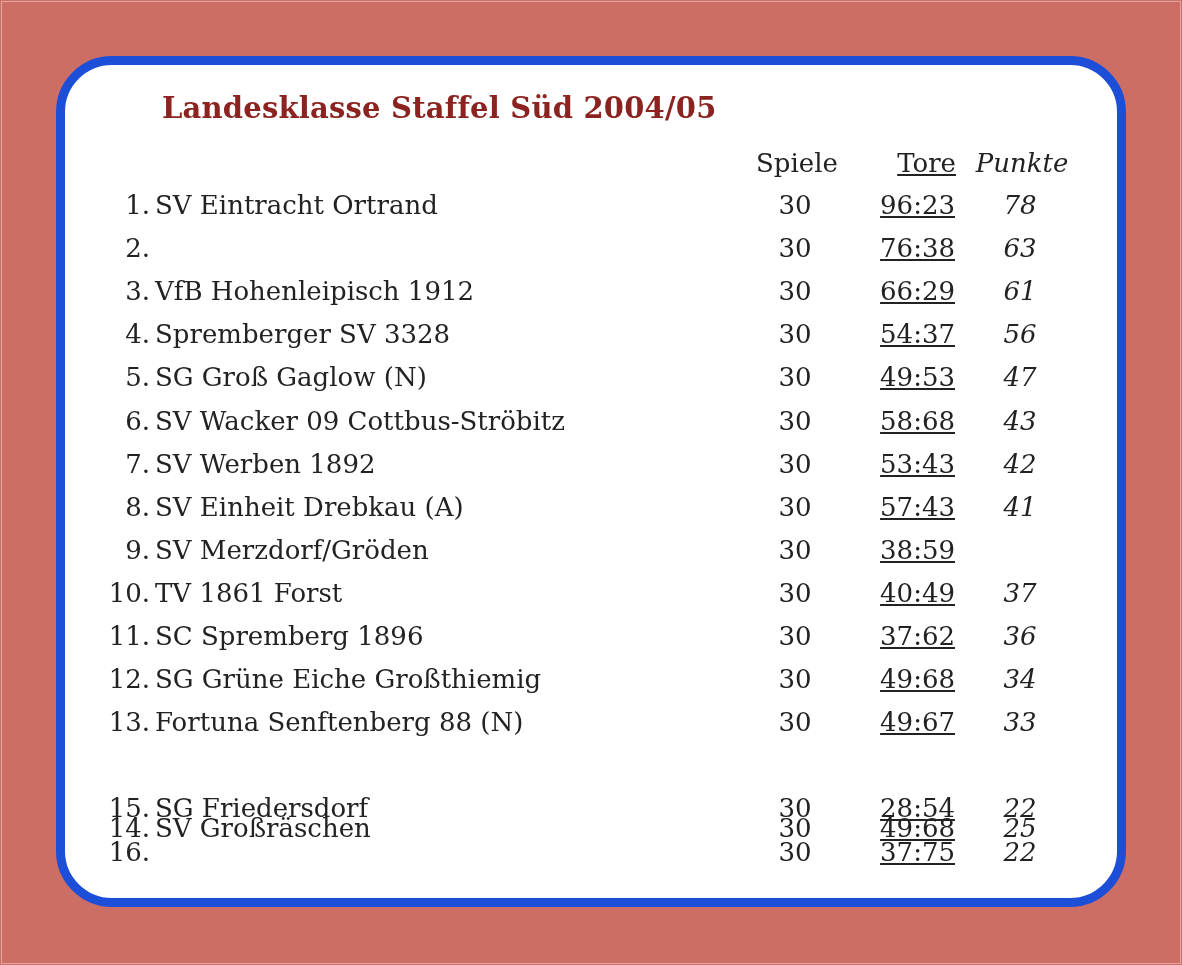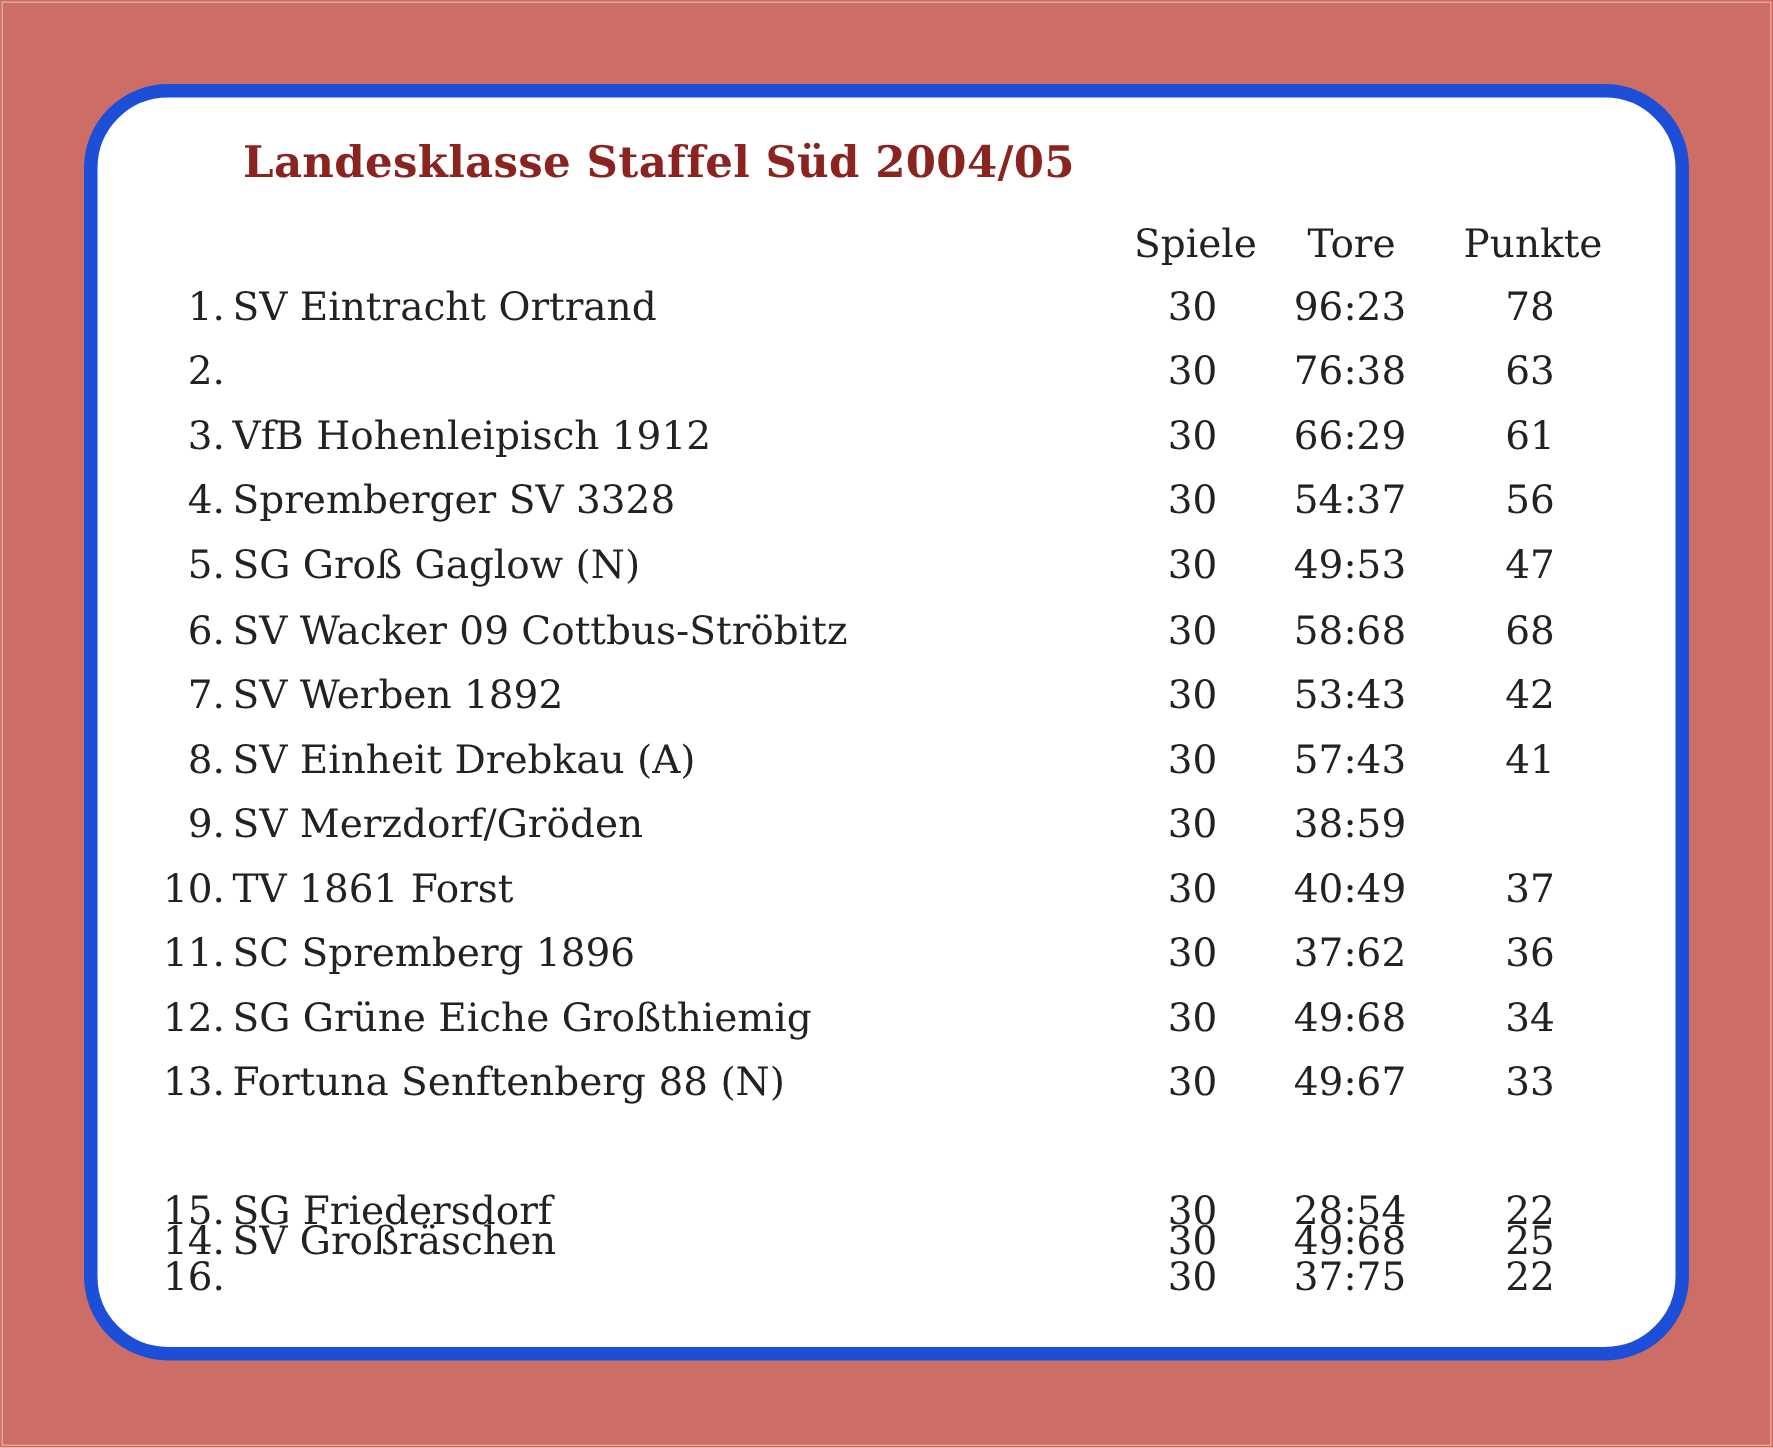--- a/index.html
+++ b/index.html
@@ -42,22 +42,22 @@
       height: 40px;
       font-size: 26px;
       color: #222222;
       white-space: nowrap;
     }
     .hdr { top: 78px; }
     .cell { position: absolute; top: 0; line-height: 40px; }
     .rank { left: 0; width: 85px; text-align: right; }
     .team { left: 90px; }
     .spiele { left: 670px; width: 120px; text-align: center; }
-    .tore { left: 780px; width: 110px; text-align: center; }
-    .punkte { left: 895px; width: 120px; text-align: center; }
+    .tore { left: 780px; width: 110px; text-align: right; text-decoration: underline; }
+    .punkte { left: 895px; width: 120px; text-align: center; font-style: italic; }
     .hdr .spiele { left: 672px; }
     .hdr .tore { left: 781px; }
     .hdr .punkte { left: 897px; }
   </style>
 </head>
 <body>
 
 <div class="frame"></div>
 
 <div class="card">
@@ -102,21 +102,21 @@
         <span class="cell team">SG Groß Gaglow (N)</span>
         <span class="cell spiele">30</span>
         <span class="cell tore">49:53</span>
         <span class="cell punkte">47</span>
       </div>
       <div class="row" style="top: 335.5px;">
         <span class="cell rank">6.</span>
         <span class="cell team">SV Wacker 09 Cottbus-Ströbitz</span>
         <span class="cell spiele">30</span>
         <span class="cell tore">58:68</span>
-        <span class="cell punkte">68</span>
+        <span class="cell punkte">43</span>
       </div>
       <div class="row" style="top: 378.6px;">
         <span class="cell rank">7.</span>
         <span class="cell team">SV Werben 1892</span>
         <span class="cell spiele">30</span>
         <span class="cell tore">53:43</span>
         <span class="cell punkte">42</span>
       </div>
       <div class="row" style="top: 421.7px;">
         <span class="cell rank">8.</span>

